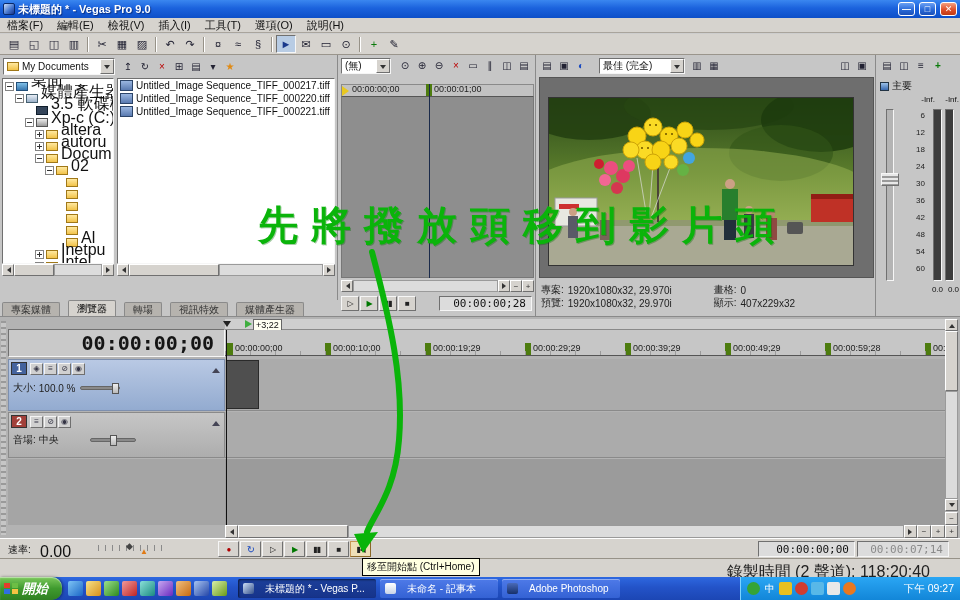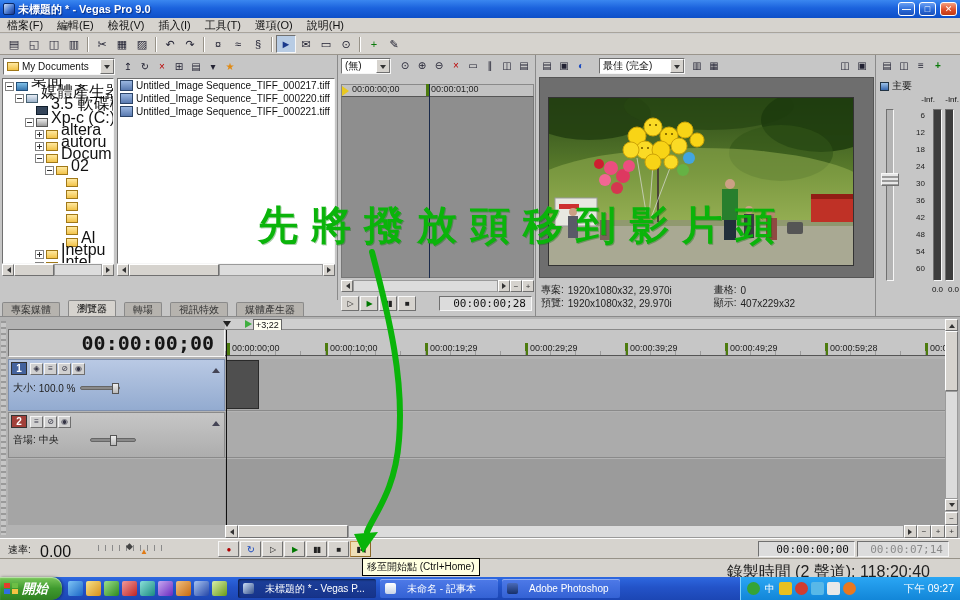--- a/index.html
+++ b/index.html
@@ -69,21 +69,21 @@
 .winflag{width:14px;height:11px;background:linear-gradient(#e33e2b,#e33e2b) 0 0/6px 5px no-repeat,linear-gradient(#6cbe45,#6cbe45) 8px 0/6px 5px no-repeat,linear-gradient(#2f6fe0,#2f6fe0) 0 6px/6px 5px no-repeat,linear-gradient(#f6c343,#f6c343) 8px 6px/6px 5px no-repeat}
 .qlico{width:15px;height:15px;border-radius:2px;flex:none}
 .twin{position:absolute;top:2px;height:19px;display:flex;align-items:center;gap:11px;padding:0 5px;border-radius:2px;background:linear-gradient(#4e7ae8,#3462d4);box-shadow:inset 0 1px 0 rgba(255,255,255,.4);color:#fff;font-size:10px;white-space:nowrap;overflow:hidden}
 .twin.active{background:linear-gradient(#1c3f9a,#16338a);box-shadow:inset 1px 1px 2px rgba(0,0,0,.55)}
 .twico{width:11px;height:11px;border-radius:2px;flex:none}
 .tray{position:absolute;right:0;top:0;width:220px;height:23px;background:linear-gradient(#2aa6f4,#1286d8);border-left:1px solid #7dd4ff;display:flex;align-items:center;gap:3px;padding:0 6px}
 .tico{width:13px;height:13px;border-radius:2px;flex:none}
 
 .anno{position:absolute;left:258px;top:198px;font-family:"DejaVu Serif","Liberation Serif",serif;font-size:40px;font-weight:bold;color:var(--annotation_green,#0ab40a);letter-spacing:13px;white-space:nowrap;z-index:40;text-shadow:1px 1px 0 rgba(0,110,0,.35)}
 .tooltip{position:absolute;left:362px;top:558px;background:#ffffe1;border:1px solid #000;font-size:10px;padding:1px 4px;white-space:nowrap;z-index:60}
-.rlabel{position:absolute;bottom:0;height:12px;border-left:3px solid #4d7c0f;padding-left:2px;font-size:9px;color:#222;white-space:nowrap}
+.rlabel{position:absolute;bottom:0;height:12px;border-left:6px solid #4d7c0f;padding-left:2px;font-size:9px;color:#222;white-space:nowrap}
 .mscale{position:absolute;font-size:8px;color:#222;width:18px;text-align:right}
 </style>
 </head>
 <body>
 
 <div class="abs titlebar">
   <span class="appicon"></span>
   <span class="ttext">未標題的 * - Vegas Pro 9.0</span>
   <span class="wb">—</span>
   <span class="wb">□</span>

